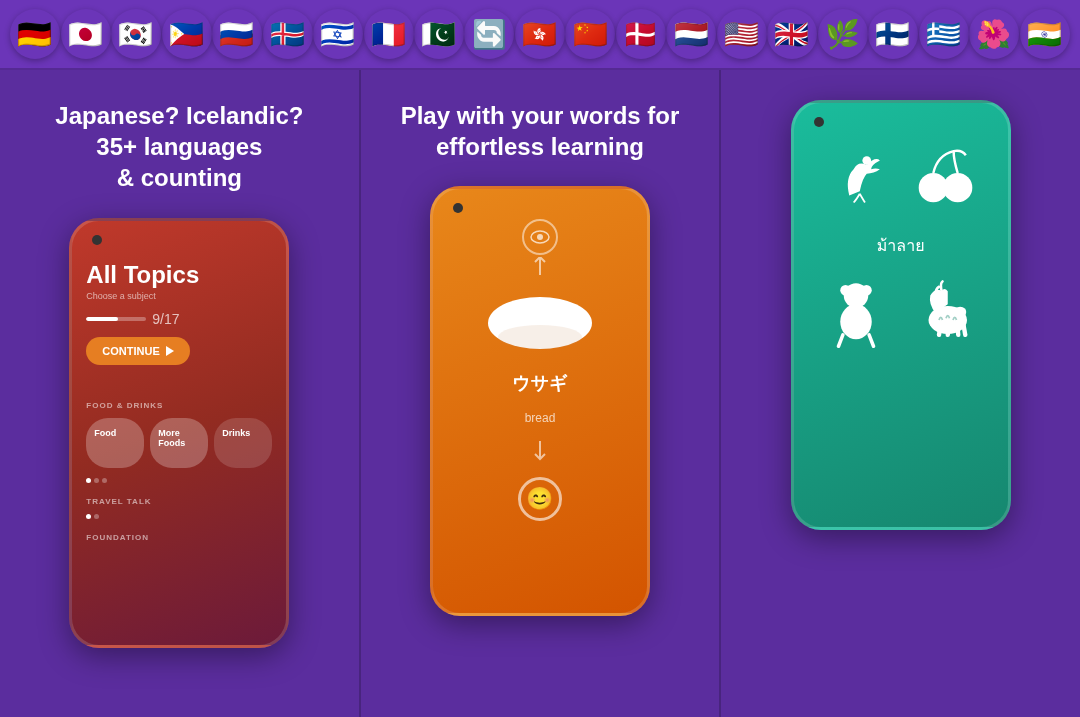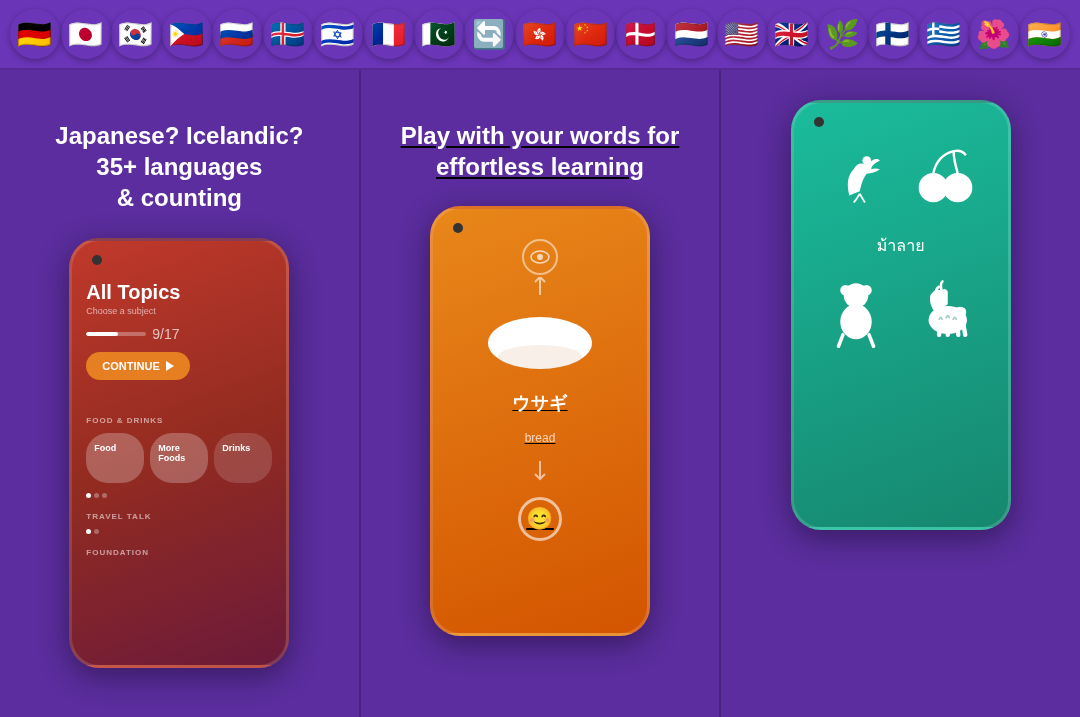--- a/index.html
+++ b/index.html
@@ -59,21 +59,20 @@
 
     
     .panel-heading {
       color: #fff;
       font-size: 24px;
       font-weight: 700;
       text-align: center;
       line-height: 1.3;
       margin-bottom: 24px;
       z-index: 2;
-      margin-top: 20px;
     }
 
     
     .phone-mockup {
       width: 220px;
       height: 430px;
       border-radius: 30px;
       overflow: hidden;
       position: relative;
       box-shadow: 0 8px 30px rgba(0,0,0,0.4);
@@ -96,21 +95,21 @@
       height: 10px;
       border-radius: 50%;
       background: #333;
       position: absolute;
       top: 14px;
       left: 20px;
     }
 
     .all-topics-title {
       color: #fff;
-      font-size: 20px;
+      font-size: 24px;
       font-weight: 700;
       margin-bottom: 2px;
     }
 
     .choose-subject {
       color: rgba(255,255,255,0.6);
       font-size: 9px;
       margin-bottom: 10px;
     }
 
@@ -380,21 +379,21 @@
           </div>
 
           <div class="section-label">FOUNDATION</div>
         </div>
       </div>
     </div>
   </div>
 
   <div class="panel-divider"></div>
 
-  <div class="panel" style="background:#5B2D9E;text-decoration:underline;">
+  <div class="panel" style="background:#5B2D9E;">
     <div class="panel-heading">Play with your words for effortless learning</div>
 
     <div class="phone-mockup phone-2">
       <div class="phone-dot"></div>
       <div class="phone-2-inner">
 
         <div class="eye-icon">
           <svg width="20" height="14" viewBox="0 0 20 14" fill="none">
             <ellipse cx="10" cy="7" rx="9" ry="6" stroke="rgba(255,255,255,0.7)" stroke-width="1.5" fill="none"></ellipse>
             <circle cx="10" cy="7" r="3" fill="rgba(255,255,255,0.7)"></circle>

